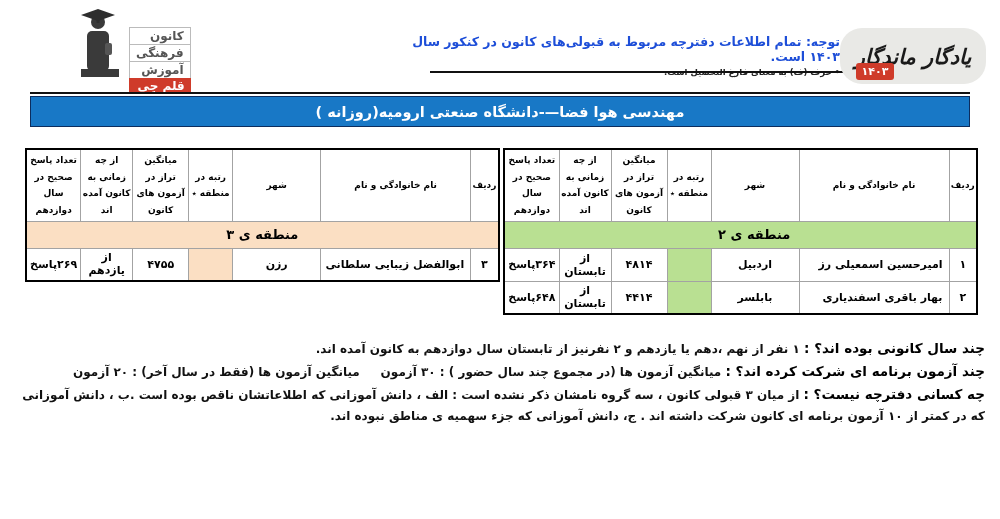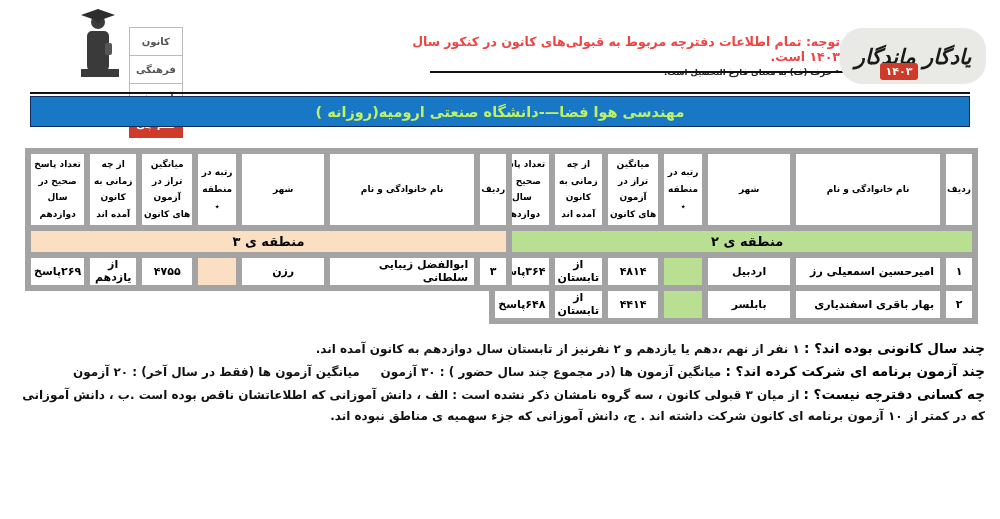--- a/index.html
+++ b/index.html
@@ -9,48 +9,48 @@
     width: 1000px; height: 519px; position: relative; overflow: hidden;
     color: #000;
   }
   .abs { position: absolute; }
 
   
   .logo-left { left: 75px; top: 5px; width: 118px; height: 80px; display: flex; gap: 4px; }
   .grad-fig { width: 50px; height: 76px; }
   .sign-lines { display: flex; flex-direction: column; justify-content: flex-start; padding-top: 22px; }
   .sign-line {
-    font-size: 10px; font-weight: bold; color: #555; text-align: center;
-    border: 1px solid #bbb; border-bottom: none; padding: 8px 6px; direction: rtl; background: #fff;
+    font-size: 12px; font-weight: bold; color: #555; text-align: right;
+    border: 1px solid #bbb; border-bottom: none; padding: 1px 6px; direction: rtl; background: #fff;
   }
   .sign-line:last-child { border: none; background: var(--red); color: #fff; }
 
   .note-block { right: 160px; top: 34px; width: 430px; text-align: right; direction: rtl; }
-  .note-main { font-size: 12.5px; font-weight: bold; color: #ef4444; }
+  .note-main { font-size: 12.5px; font-weight: bold; color: #1d4ed8; }
   .note-sub  { font-size: 8.5px; font-weight: bold; color: #222; margin-top: 3px; }
   .header-rule { left: 430px; top: 71px; width: 452px; height: 2px; background: #111; }
 
   .yadegar { right: 14px; top: 28px; width: 146px; height: 56px; background: #e9e9e6;
     border-radius: 22px; display: flex; align-items: center; justify-content: center; }
   .yadegar-text { font-family: "DejaVu Serif", "Liberation Serif", serif;
     font-style: italic; font-weight: bold; font-size: 21px; color: #1a1a1a; direction: rtl; }
   .year-box { left: 856px; top: 63px; width: 38px; height: 17px; background: var(--red);
     color: #fff; font-size: 11px; font-weight: bold; display: flex; align-items: center;
-    justify-content: center; border-radius: 3px; margin-left: 24px; }
+    justify-content: center; border-radius: 3px; }
 
   
   .top-rule { left: 30px; top: 92px; width: 940px; height: 2px; background: #111; }
   .title-bar { left: 30px; top: 96px; width: 940px; height: 31px; background: var(--blue);
     border: 1px solid #0c2d5e; display: flex; align-items: center; justify-content: center; }
-  .title-text { font-size: 14.5px; font-weight: bold; color: #bef264; direction: rtl; }
+  .title-text { font-size: 14.5px; font-weight: bold; color: #ffffff; direction: rtl; }
 
   
   table { border-collapse: collapse; table-layout: fixed; direction: rtl; background: #fff; }
   .tbl { border: 2px solid #000; }
-  .tbl th, .tbl td { border: 6px solid #a3a3a3; overflow: hidden; }
+  .tbl th, .tbl td { border: 1px solid #a3a3a3; overflow: hidden; }
   .tbl th { font-size: 9px; font-weight: bold; line-height: 1.85; padding: 2px 1px;
     text-align: center; vertical-align: middle; height: 57px; }
   .region-row td { height: 27px; text-align: center; font-size: 13px; font-weight: bold; }
   .bg-green { background: var(--green); padding-left: 27px; }
   .bg-peach { background: var(--peach); margin-left: 16px; }
   .data-row td { height: 33px; font-size: 11px; font-weight: bold; text-align: center;
     vertical-align: middle; padding: 0 3px; }
   .data-row td.name-cell { text-align: right; padding-right: 6px; margin-top: 36px; }
   .tbl-right { right: 22px; top: 148px; }
   .tbl-left  { left: 25px;  top: 148px; }

